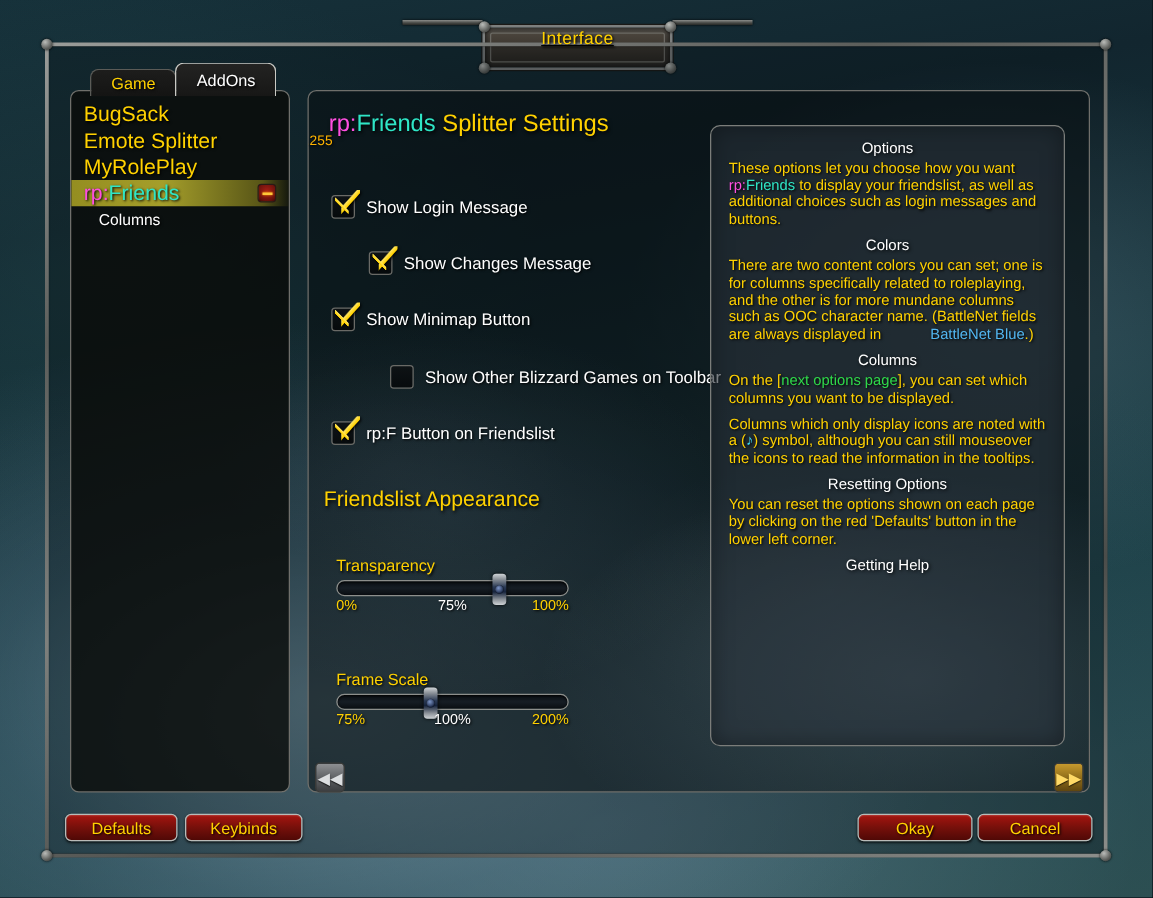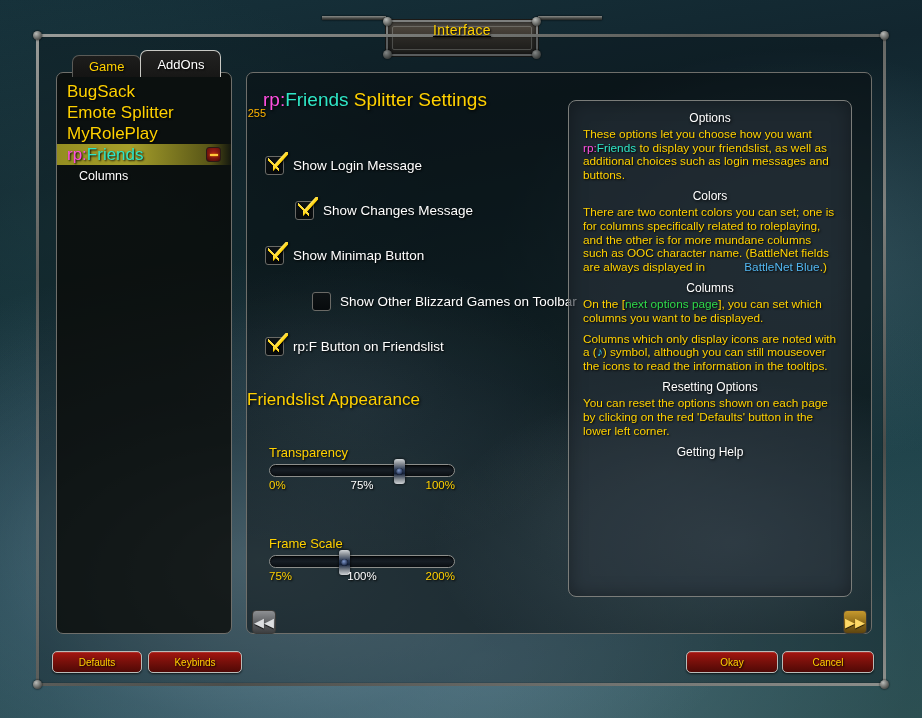--- a/index.html
+++ b/index.html
@@ -224,21 +224,21 @@
     background: linear-gradient(180deg,#c79a2e 0%,#8d6a18 55%,#5e4510 100%);
     color:#ffd966;
   }
 
   
   .btn-red {
     position:absolute; height:22px;
     display:flex; align-items:center; justify-content:center;
     border:1px solid #b9bbb8; border-radius:5px;
     background: linear-gradient(180deg,#a5150f 0%,#78100b 48%,#500906 100%);
-    color:#ffd100; font-size:10px; text-shadow:1px 1px 2px #000;
+    color:#ffd100; font-size:13px; text-shadow:1px 1px 2px #000;
     box-shadow: inset 0 1px 0 rgba(255,255,255,.12), 0 1px 2px rgba(0,0,0,.7);
     cursor:pointer; z-index:7;
   }
   #btn-defaults { left:52px; top:651px; width:90px; }
   #btn-keybinds { left:148px; top:651px; width:94px; }
   #btn-okay     { left:686px; top:651px; width:92px; }
   #btn-cancel   { left:782px; top:651px; width:92px;text-align:right; }
 </style>
 </head>
 <body>
@@ -304,21 +304,21 @@
   </div>
   <div class="cb-row" style="left:18px; top:128px;margin-left:47px;">
     <span class="cbox"></span>
     <span class="cb-label">Show Other Blizzard Games on Toolbar</span>
   </div>
   <div class="cb-row" style="left:18px; top:154px;">
     <span class="cbox checked"></span>
     <span class="cb-label">rp:F Button on Friendslist</span>
   </div>
 
-  <div class="sec-head" style="left:0; top:188px;">Friendslist Appearance</div>
+  <div class="sec-head" style="left:12px; top:188px;">Friendslist Appearance</div>
 
   <div class="slider-block" style="left:22px; top:223px;">
     <div class="slider-title">Transparency</div>
     <div class="slider-track">
       <div class="slider-thumb" style="left:70%;"></div>
     </div>
     <div class="slider-marks">
       <span class="mk-low" style="left:0;">0%</span>
       <span class="mk-cur" style="left:50%; transform:translateX(-50%);">75%</span>
       <span class="mk-high" style="right:0;">100%</span>

